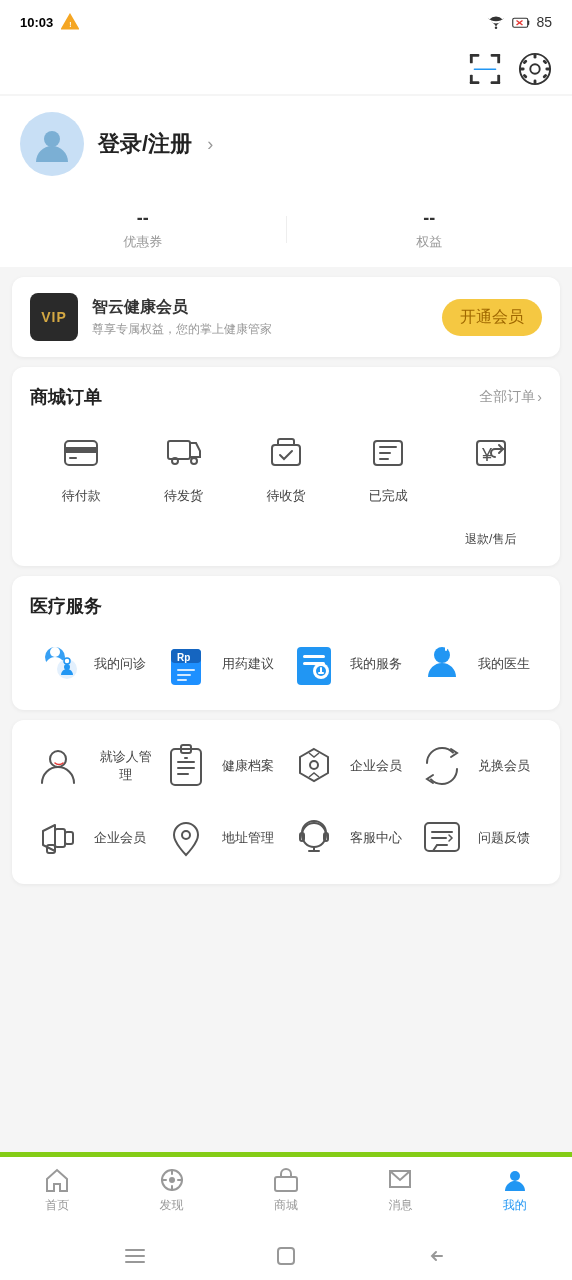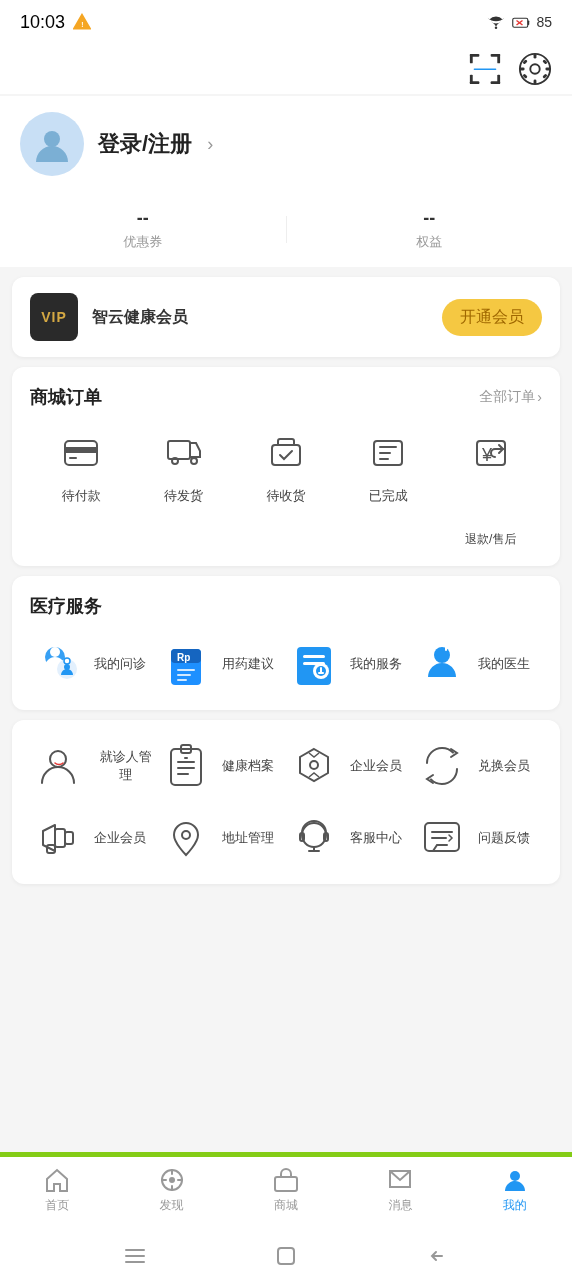--- a/index.html
+++ b/index.html
@@ -16,22 +16,22 @@
     
     .status-bar {
       display: flex;
       justify-content: space-between;
       align-items: center;
       padding: 8px 20px;
       background: #fff;
       height: 44px;
     }
     .status-time {
-      font-size: 18px;
-      font-weight: 400;
+      font-size: 13px;
+      font-weight: 700;
       color: #000;
     }
     .status-icons {
       display: flex;
       align-items: center;
       gap: 6px;
     }
     .status-icons span {
       font-size: 13px;
       color: #333;
@@ -358,20 +358,21 @@
     <span class="stat-label">权益</span>
   </div>
 </div>
 
 <div class="vip-banner">
   <div class="vip-badge">
     <span class="vip-badge-text">VIP</span>
   </div>
   <div class="vip-info">
     <div class="vip-title">智云健康会员</div>
+    <div class="vip-subtitle">尊享专属权益，您的掌上健康管家</div>
   </div>
   <button class="vip-button">开通会员</button>
 </div>
 
 <div class="section-card">
   <div class="section-header">
     <span class="section-title">商城订单</span>
     <span class="section-link">
       <span>全部订单</span>
       <span>›</span>

